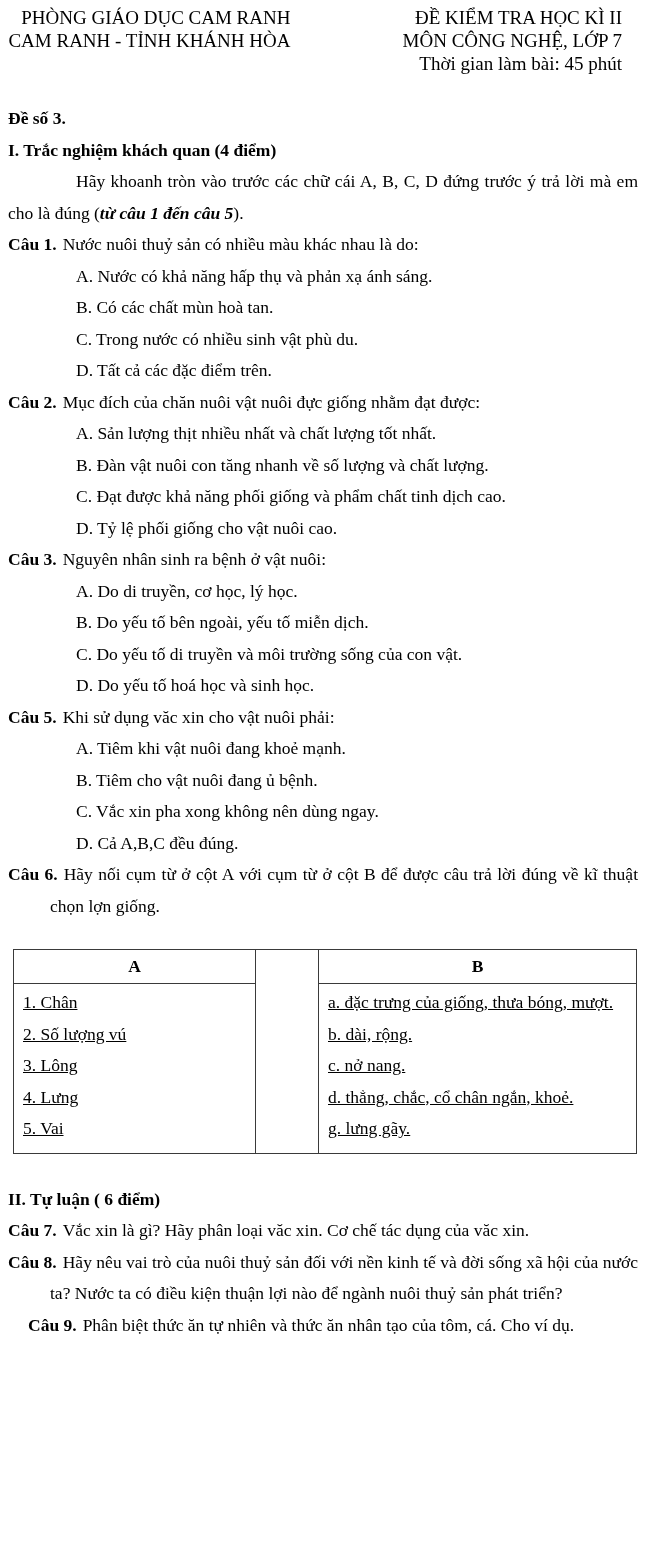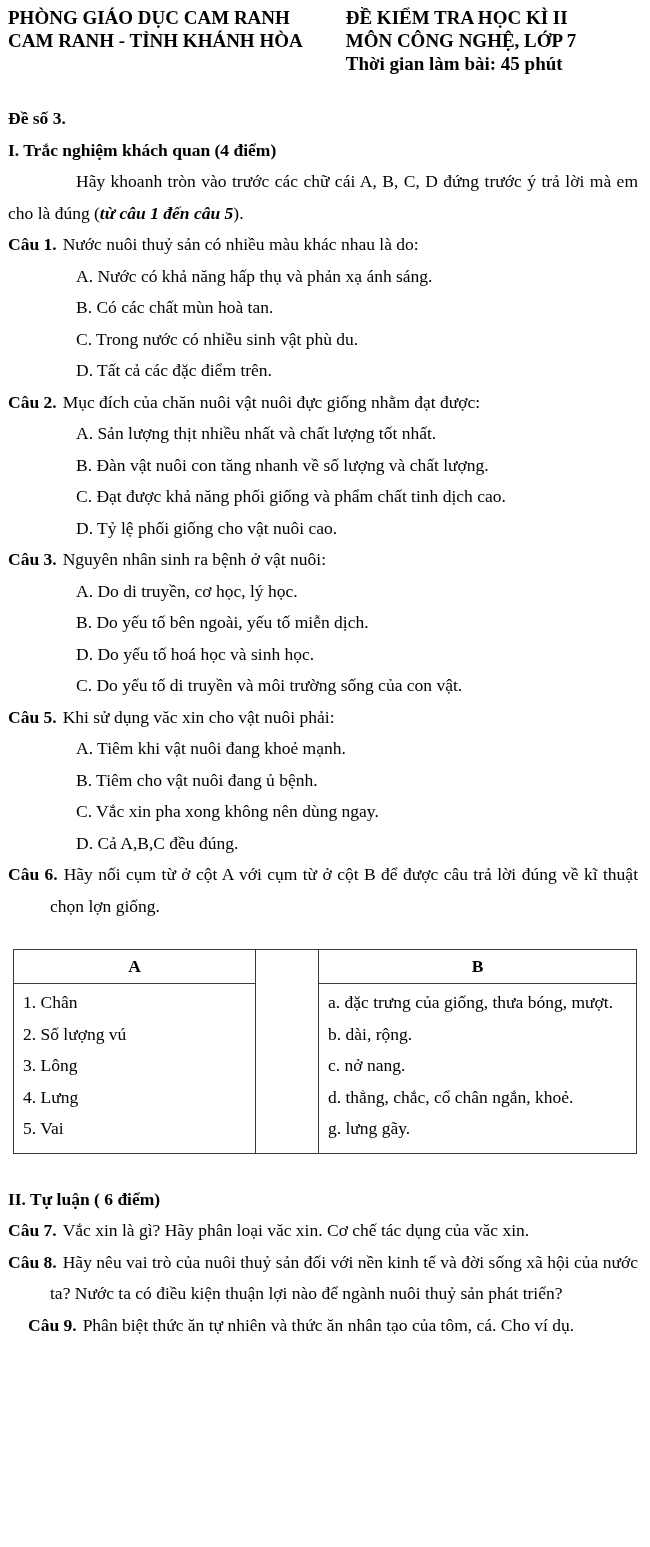--- a/index.html
+++ b/index.html
@@ -4,21 +4,21 @@
 <style>
   html,body{margin:0;padding:0;background:#ffffff;}
   body{
     width:650px;height:1547px;overflow:hidden;
     font-family:"Liberation Serif","DejaVu Serif",serif;
     color:#000;font-size:17.5px;line-height:31.5px;
   }
   .page{width:650px;height:1547px;position:relative;}
   
   .doc-header{display:flex;justify-content:space-between;padding:6px 28px 0 8px;}
-  .doc-header .hblock{font-size:19px;line-height:23px;text-align:left;white-space:nowrap;font-weight:bold;}
+  .doc-header .hblock{font-size:19px;line-height:23px;text-align:right;white-space:nowrap;}
   .hleft{width:46%;}
   .hright{width:45%;}
   
   p{margin:0;}
   .bold{font-weight:bold;}
   .mL{margin-left:8px;margin-right:12px;}
   .exam-no{margin-top:28px;}
   .intro{text-indent:68px;text-align:justify;}
   .q b.qlabel{margin-right:6px;}
   .opt{margin-left:76px;margin-right:12px;}
@@ -30,21 +30,21 @@
   }
   .col{display:flex;flex-direction:column;box-sizing:border-box;}
   .col-a{width:242px;border-right:1px solid #3a3a3a;}
   .col-mid{width:63px;border-right:1px solid #3a3a3a;}
   .col-b{flex:1;}
   .cell-header{
     height:33px;line-height:33px;text-align:center;font-weight:bold;
     border-bottom:1px solid #3a3a3a;
   }
   .col-mid .cell-header{border-bottom:none;}
-  .cell-body{padding:3px 6px 8px 9px;}
+  .cell-body{padding:3px 6px 8px 9px;text-decoration:underline;}
   .cell-body p{line-height:31.5px;}
   .sec2{margin-top:30px;}
 </style>
 </head>
 <body>
 
 <div class="page">
 
   <div class="doc-header">
     <div class="hblock hleft">
@@ -77,22 +77,22 @@
     <p class="opt">A. Sản lượng thịt nhiều nhất và chất lượng tốt nhất.</p>
     <p class="opt">B. Đàn vật nuôi con tăng nhanh về số lượng và chất lượng.</p>
     <p class="opt">C. Đạt được khả năng phối giống và phẩm chất tinh dịch cao.</p>
     <p class="opt">D. Tỷ lệ phối giống cho vật nuôi cao.</p>
   </div>
 
   <div>
     <p class="mL q"><b class="qlabel">Câu 3.</b><span>Nguyên nhân sinh ra bệnh ở vật nuôi:</span></p>
     <p class="opt">A. Do di truyền, cơ học, lý học.</p>
     <p class="opt">B. Do yếu tố bên ngoài, yếu tố miễn dịch.</p>
+    <p class="opt">C. Do yếu tố di truyền và môi trường sống của con vật.</p>
     <p class="opt">D. Do yếu tố hoá học và sinh học.</p>
-    <p class="opt">C. Do yếu tố di truyền và môi trường sống của con vật.</p>
   </div>
 
 
   <div>
     <p class="mL q"><b class="qlabel">Câu 5.</b><span>Khi sử dụng văc xin cho vật nuôi phải:</span></p>
     <p class="opt">A. Tiêm khi vật nuôi đang khoẻ mạnh.</p>
     <p class="opt">B. Tiêm cho vật nuôi đang ủ bệnh.</p>
     <p class="opt">C. Vắc xin pha xong không nên dùng ngay.</p>
     <p class="opt">D. Cả A,B,C đều đúng.</p>
   </div>

